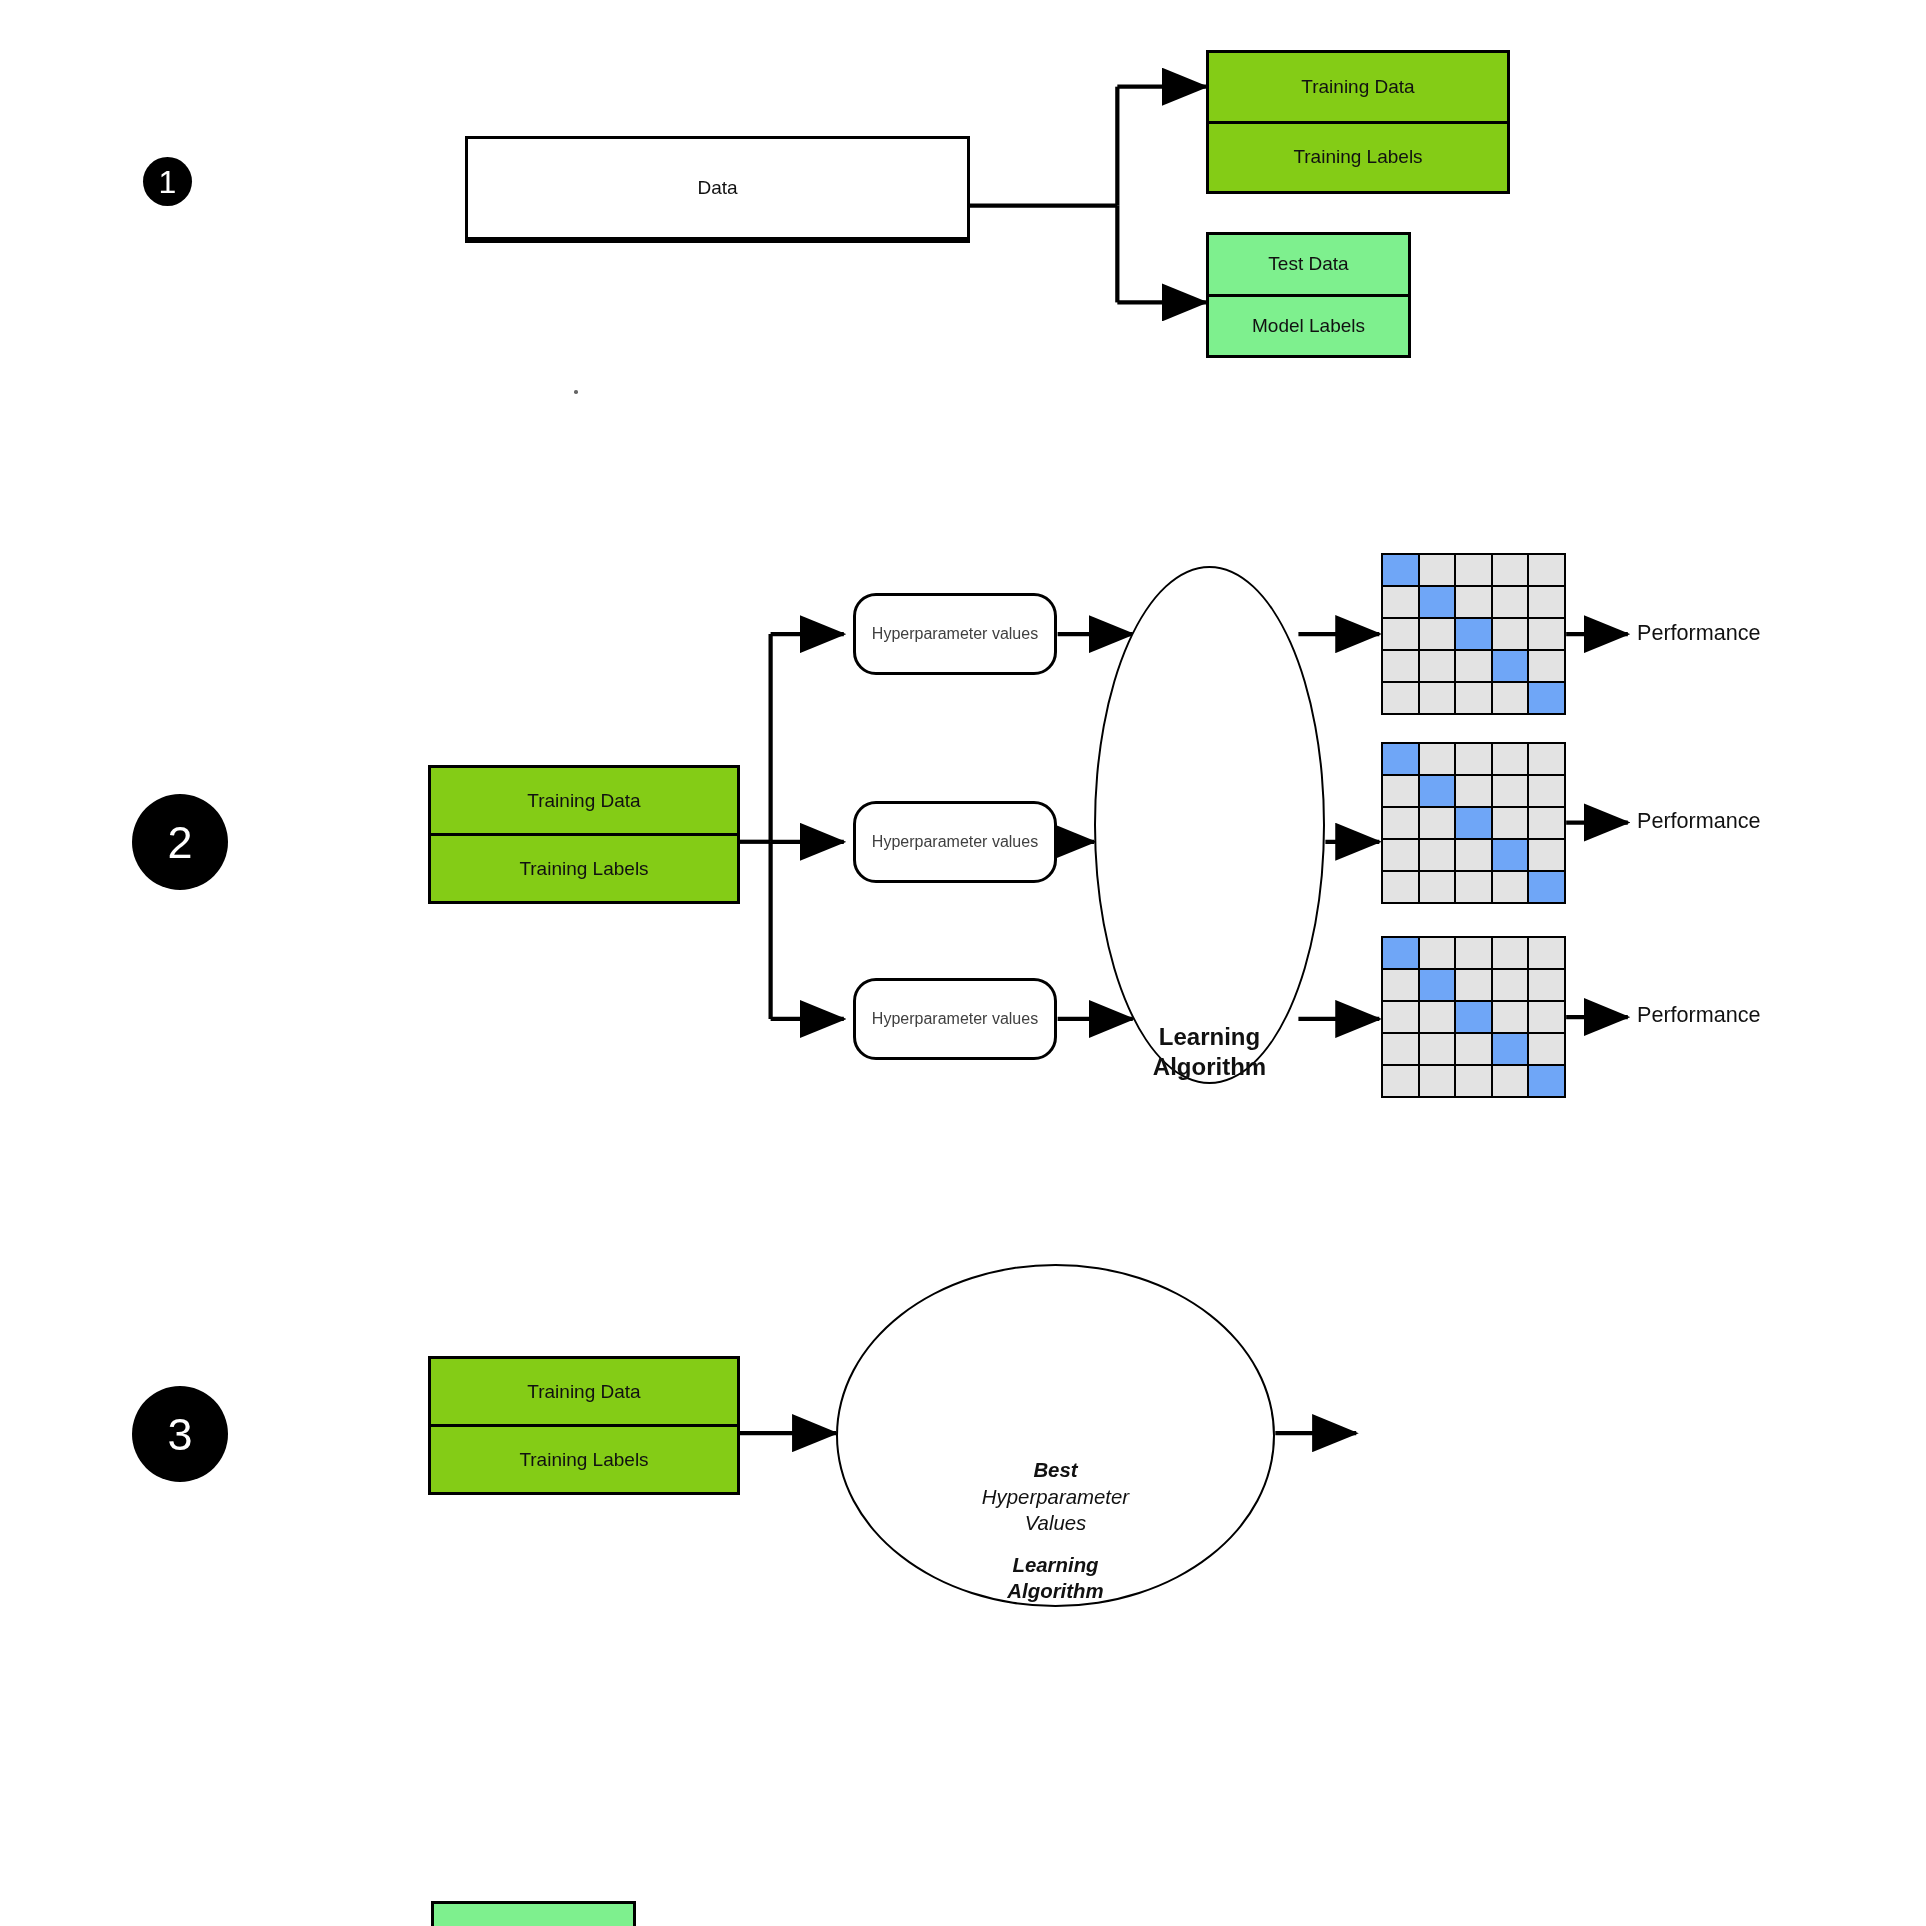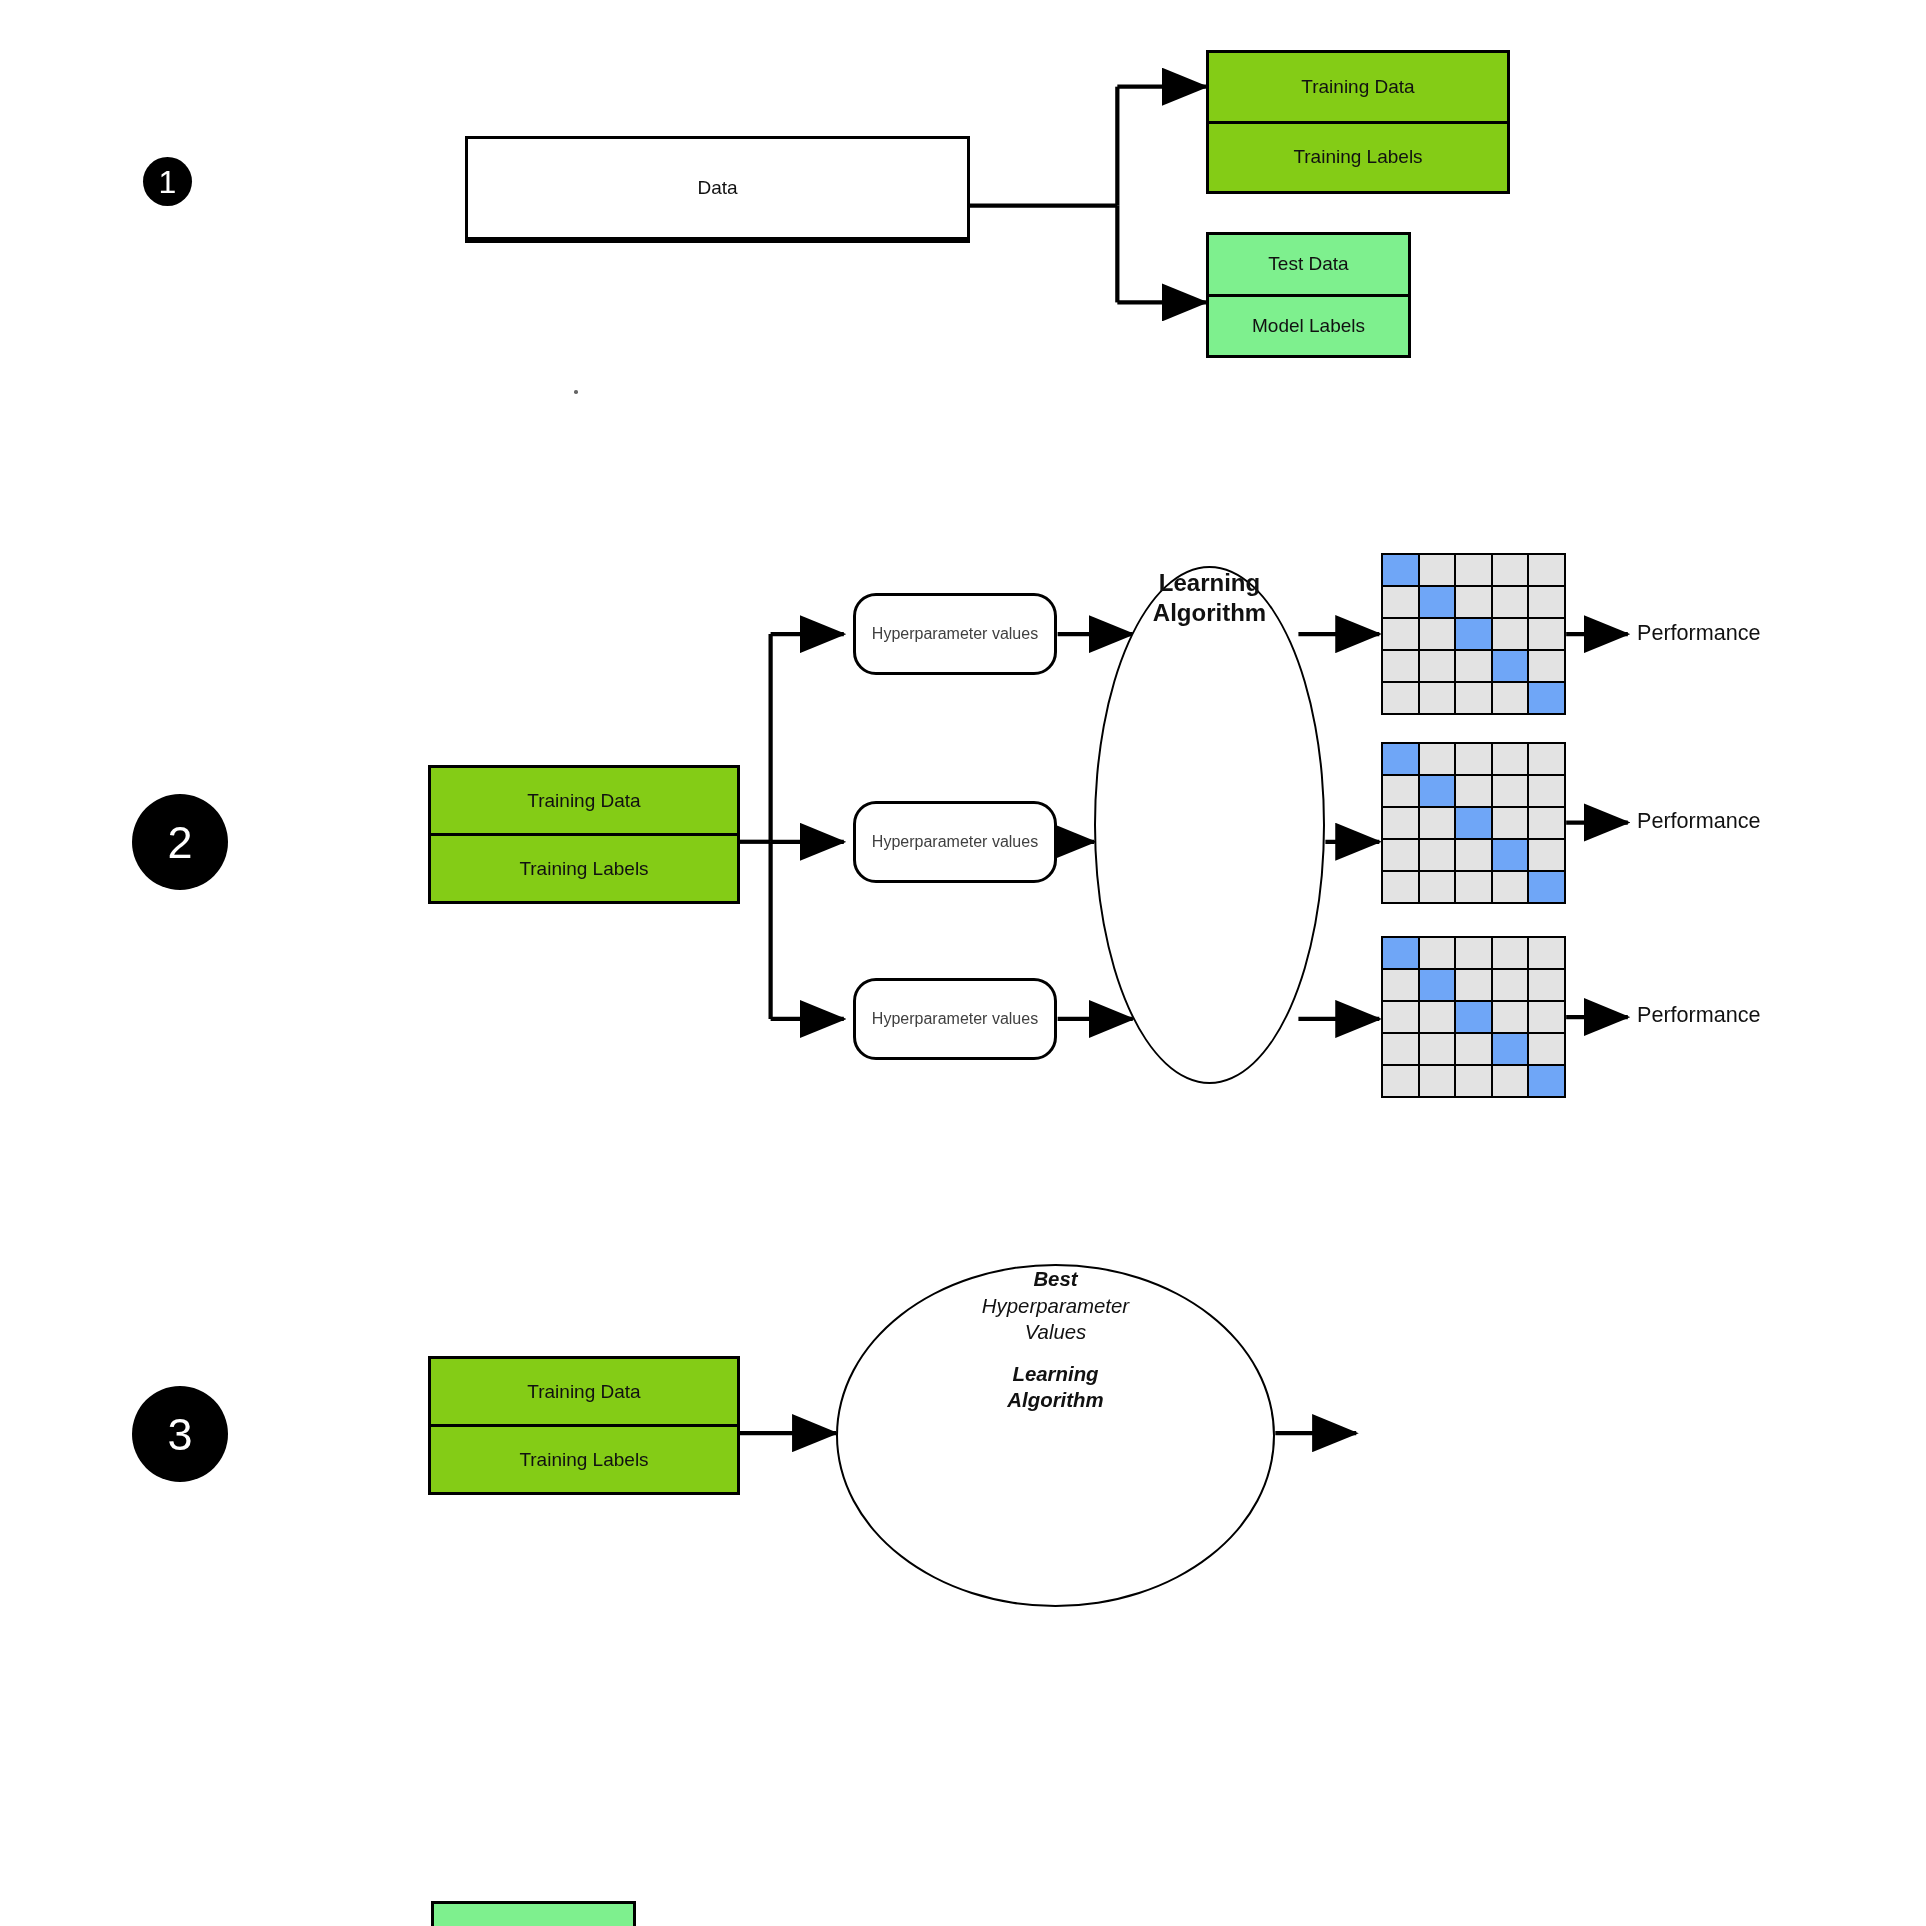--- a/index.html
+++ b/index.html
@@ -35,21 +35,21 @@
     font-size:19px;color:#111;text-align:center;line-height:1.15;}
   .box.green{background:#7ef08e;}
 
   
   .pill{position:absolute;border:3.5px solid #000;border-radius:23px;background:#fff;
     box-sizing:border-box;display:flex;align-items:center;justify-content:center;
     font-size:16px;color:#404040;text-align:center;line-height:1.22;padding:0 7px;}
 
   
   .ellipse{position:absolute;border:2.7px solid #000;border-radius:50%;background:#fff;
-    box-sizing:border-box;display:flex;flex-direction:column;align-items:center;justify-content:flex-start;
+    box-sizing:border-box;display:flex;flex-direction:column;align-items:center;justify-content:flex-end;
     text-align:center;color:#111;}
   .ellipse .ln{display:block;}
   .ellipse .bold{font-weight:bold;}
 
   
   .hex{position:absolute;background:#000;
     clip-path:polygon(25% 0%,75% 0%,100% 50%,75% 100%,25% 100%,0% 50%);
     display:flex;flex-direction:column;align-items:center;justify-content:center;
     color:#fff;font-size:21.6px;text-align:center;line-height:1.22;}
 

